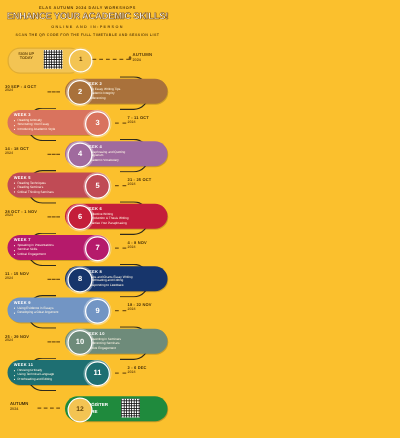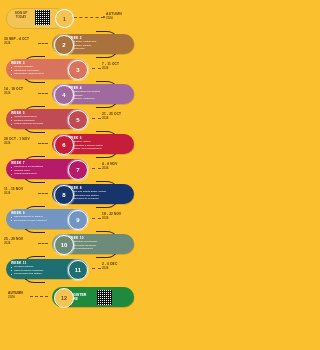--- a/index.html
+++ b/index.html
@@ -154,20 +154,26 @@
   .foot-date{position:absolute;left:8px;top:9px;}
   .foot-date .d1{font-size:3.4px;font-weight:800;color:#4a3208;text-transform:uppercase;}
   .foot-date .d2{font-size:3px;font-weight:700;color:#7a5512;}
   .foot-lead{position:absolute;left:30px;top:14px;width:18px;height:0;border-top:0.55px dashed #7a5512;}
 </style>
 </head>
 <body>
 
 <div class="poster">
 
+  <div class="hdr">
+    <div class="kicker">ELAS AUTUMN 2024 DAILY WORKSHOPS</div>
+    <div class="title">ENHANCE YOUR ACADEMIC SKILLS!</div>
+    <div class="subtitle">ONLINE AND IN-PERSON</div>
+    <div class="scanline">SCAN THE QR CODE FOR THE FULL TIMETABLE AND SESSION LIST</div>
+  </div>
 
   <div class="introrow">
     <div class="pill"></div>
     <div class="pill-label">SIGN UP TODAY</div>
     <div class="qr qr-top"></div>
     <div class="node-intro">1</div>
     <div class="dashline"></div>
     <div class="dot" style="left:97px;top:11.8px;"></div>
     <div class="intro-date">
       <div class="d1">AUTUMN</div>

